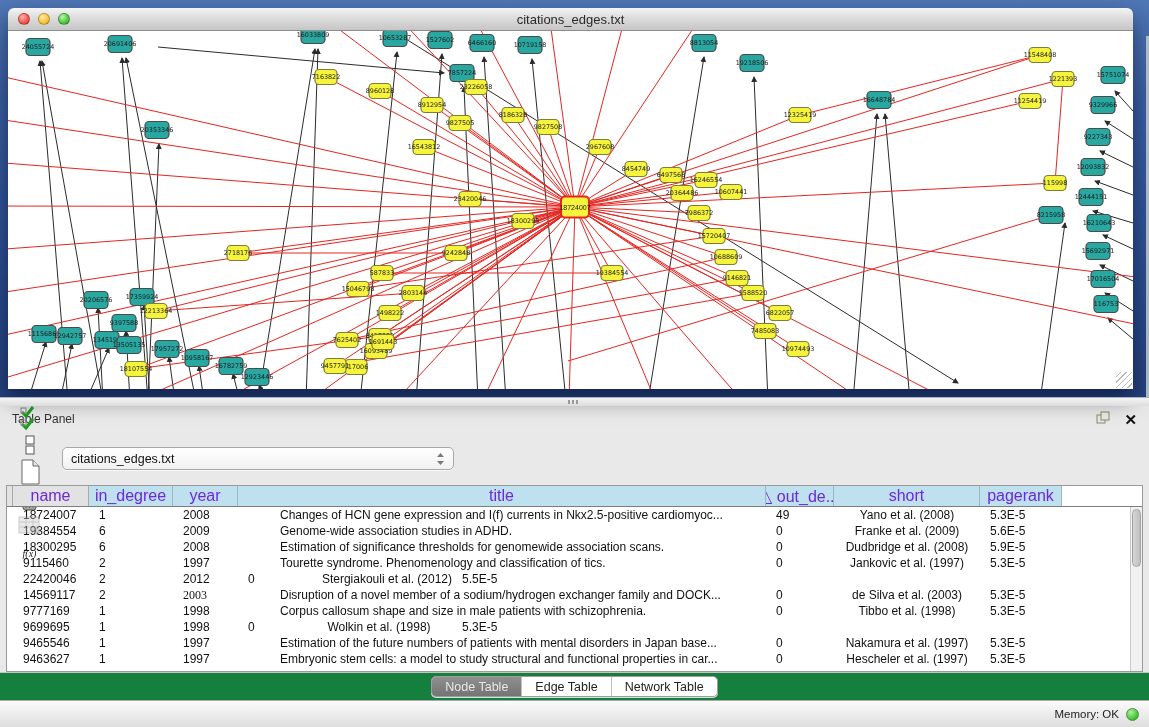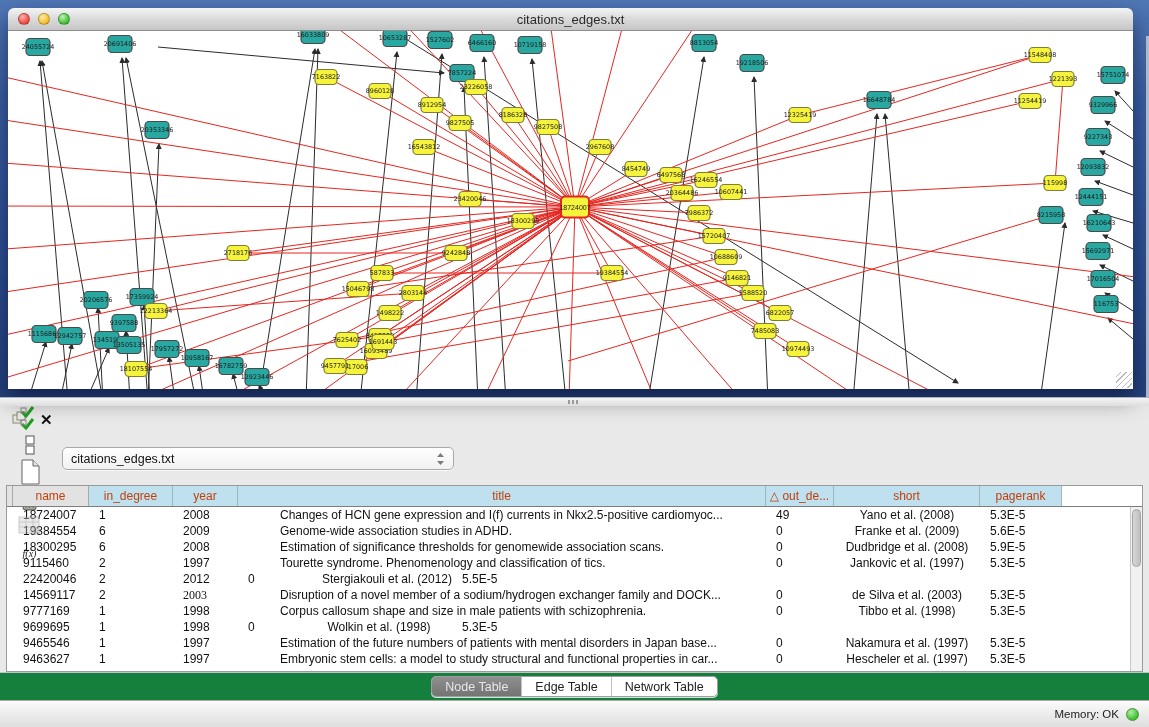--- a/index.html
+++ b/index.html
@@ -47,21 +47,21 @@
   .fx { font-family:"Liberation Serif", serif; font-style:italic; font-size:10px; color:#222; }
   .combo { margin-left:12px; width:392px; height:23px; border:1px solid #a9a9a9; border-radius:5px;
     background:linear-gradient(#ffffff,#f1f1f1); display:flex; align-items:center;
     padding:0 8px; font-size:12.5px; color:#111; box-shadow:0 1px 0 rgba(255,255,255,.7); }
   .combo .val { flex:1; }
 
   
   .table-outer { height:187px; background:#e9e9e9; padding:0 6px; }
   .table-frame { height:100%; background:#fff; border:1px solid #9a9a9a; display:flex; flex-direction:column; }
   .tbl-head { display:flex; height:21px; background:#bfe0ee; border-bottom:1px solid #7d7d7d;
-    font-size:12px; color:#c2410c; flex:none; }
+    font-size:16px; color:#6d28d9; flex:none; }
   .hcell { display:flex; align-items:center; justify-content:center;
     border-right:1px solid #9eb6c2; overflow:hidden; white-space:nowrap; }
   .hcell.gray { background:#e2e2e2; border-right:1px solid #aaa; }
   .hstub { width:6px; background:#e2e2e2; border-right:1px solid #aaa; flex:none; }
   .hfill { flex:1; background:#fff; border-right:none; }
   .tbl-body { flex:1; display:flex; }
   .rows { flex:1; }
   .trow { display:flex; height:16px; font-size:12px; color:#111; }
   .tcell { overflow:hidden; white-space:nowrap; padding:1px 0 0 0; }
   .vscroll { width:12px; flex:none; background:#f1f1f1; border-left:1px solid #c9c9c9; position:relative; }
@@ -543,20 +543,21 @@
       <div class="resize-grip"></div>
     </div>
   </div>
 </div>
 
 <div class="splitter">
     <div class="grip"></div>
   </div>
 
 <div class="panel-head">
+  <span class="ttl">Table Panel</span>
   <span class="hicons">
     <span>
       <svg width="14" height="13" viewBox="0 0 14 13">
           <rect x="1" y="4" width="8" height="8" fill="none" stroke="#8a8a66"></rect>
           <rect x="5" y="1" width="8" height="8" fill="#e9e9e9" stroke="#8a8a66"></rect>
         </svg>
     </span>
     <span class="close-x">✕</span>
   </span>
 </div>

